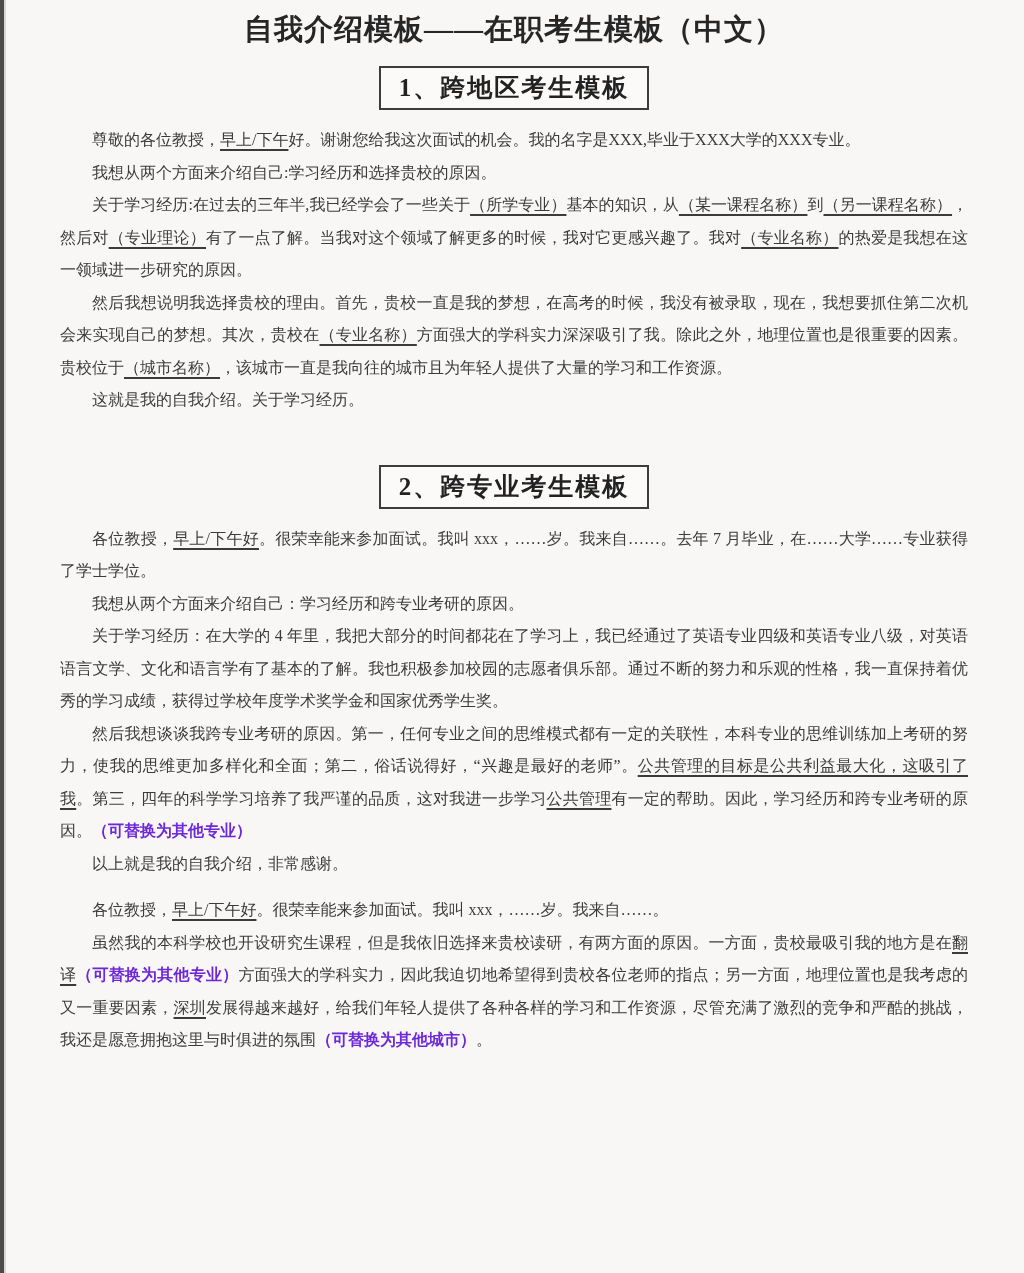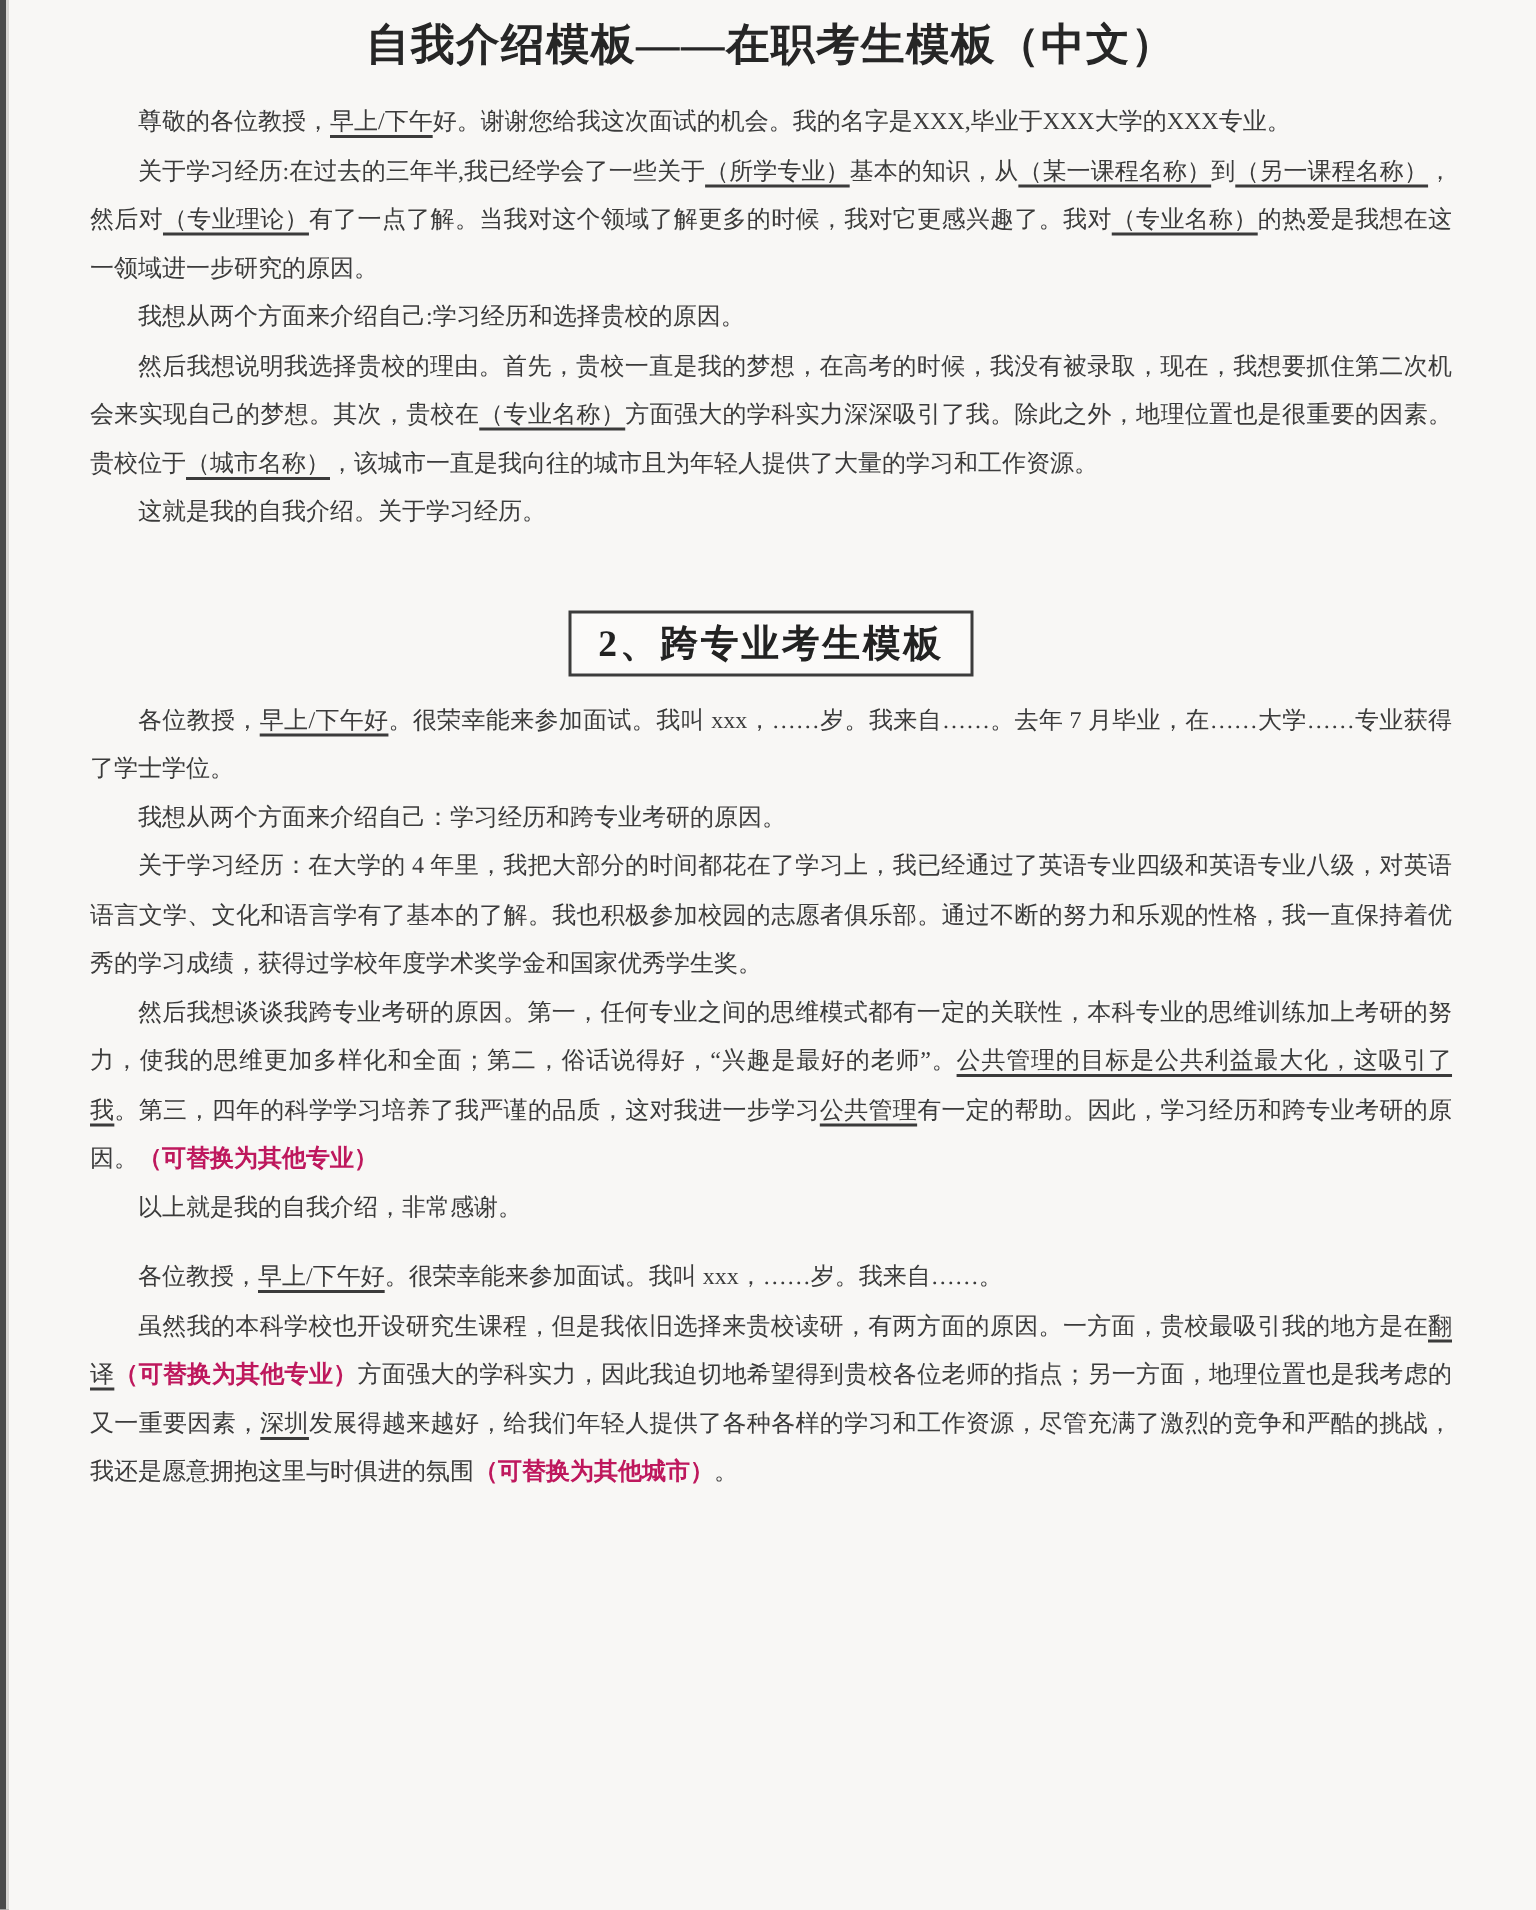--- a/index.html
+++ b/index.html
@@ -59,37 +59,40 @@
     text-indent: 2em;
     color: #3b3b3b;
   }
   .run-u {
     text-decoration: underline;
     text-underline-offset: 4px;
     text-decoration-thickness: 1.5px;
   }
   .run-b {
     font-weight: bold;
-    color: #be185d;
+    color: #6d28d9;
   }
 </style>
 </head>
 <body>
 
 <div class="scan-edge"></div>
 
 <div class="page">
 
   <h1 class="doc-title">自我介绍模板——在职考生模板（中文）</h1>
 
   <section class="sec sec-1">
+    <div class="section-heading-wrap">
+      <span class="section-heading">1、跨地区考生模板</span>
+    </div>
     <div class="section-body">
         <p><span>尊敬的各位教授，</span><span class="run-u">早上/下午</span><span>好。谢谢您给我这次面试的机会。我的名字是XXX,毕业于XXX大学的XXX专业。</span></p>
+        <p><span>我想从两个方面来介绍自己:学习经历和选择贵校的原因。</span></p>
         <p><span>关于学习经历:在过去的三年半,我已经学会了一些关于</span><span class="run-u">（所学专业）</span><span>基本的知识，从</span><span class="run-u">（某一课程名称）</span><span>到</span><span class="run-u">（另一课程名称）</span><span>，然后对</span><span class="run-u">（专业理论）</span><span>有了一点了解。当我对这个领域了解更多的时候，我对它更感兴趣了。我对</span><span class="run-u">（专业名称）</span><span>的热爱是我想在这一领域进一步研究的原因。</span></p>
-        <p><span>我想从两个方面来介绍自己:学习经历和选择贵校的原因。</span></p>
         <p><span>然后我想说明我选择贵校的理由。首先，贵校一直是我的梦想，在高考的时候，我没有被录取，现在，我想要抓住第二次机会来实现自己的梦想。其次，贵校在</span><span class="run-u">（专业名称）</span><span>方面强大的学科实力深深吸引了我。除此之外，地理位置也是很重要的因素。贵校位于</span><span class="run-u">（城市名称）</span><span>，该城市一直是我向往的城市且为年轻人提供了大量的学习和工作资源。</span></p>
         <p><span>这就是我的自我介绍。关于学习经历。</span></p>
       </div>
   </section>
 
   <section class="sec sec-2">
     <div class="section-heading-wrap">
       <span class="section-heading">2、跨专业考生模板</span>
     </div>
     <div class="section-body">

